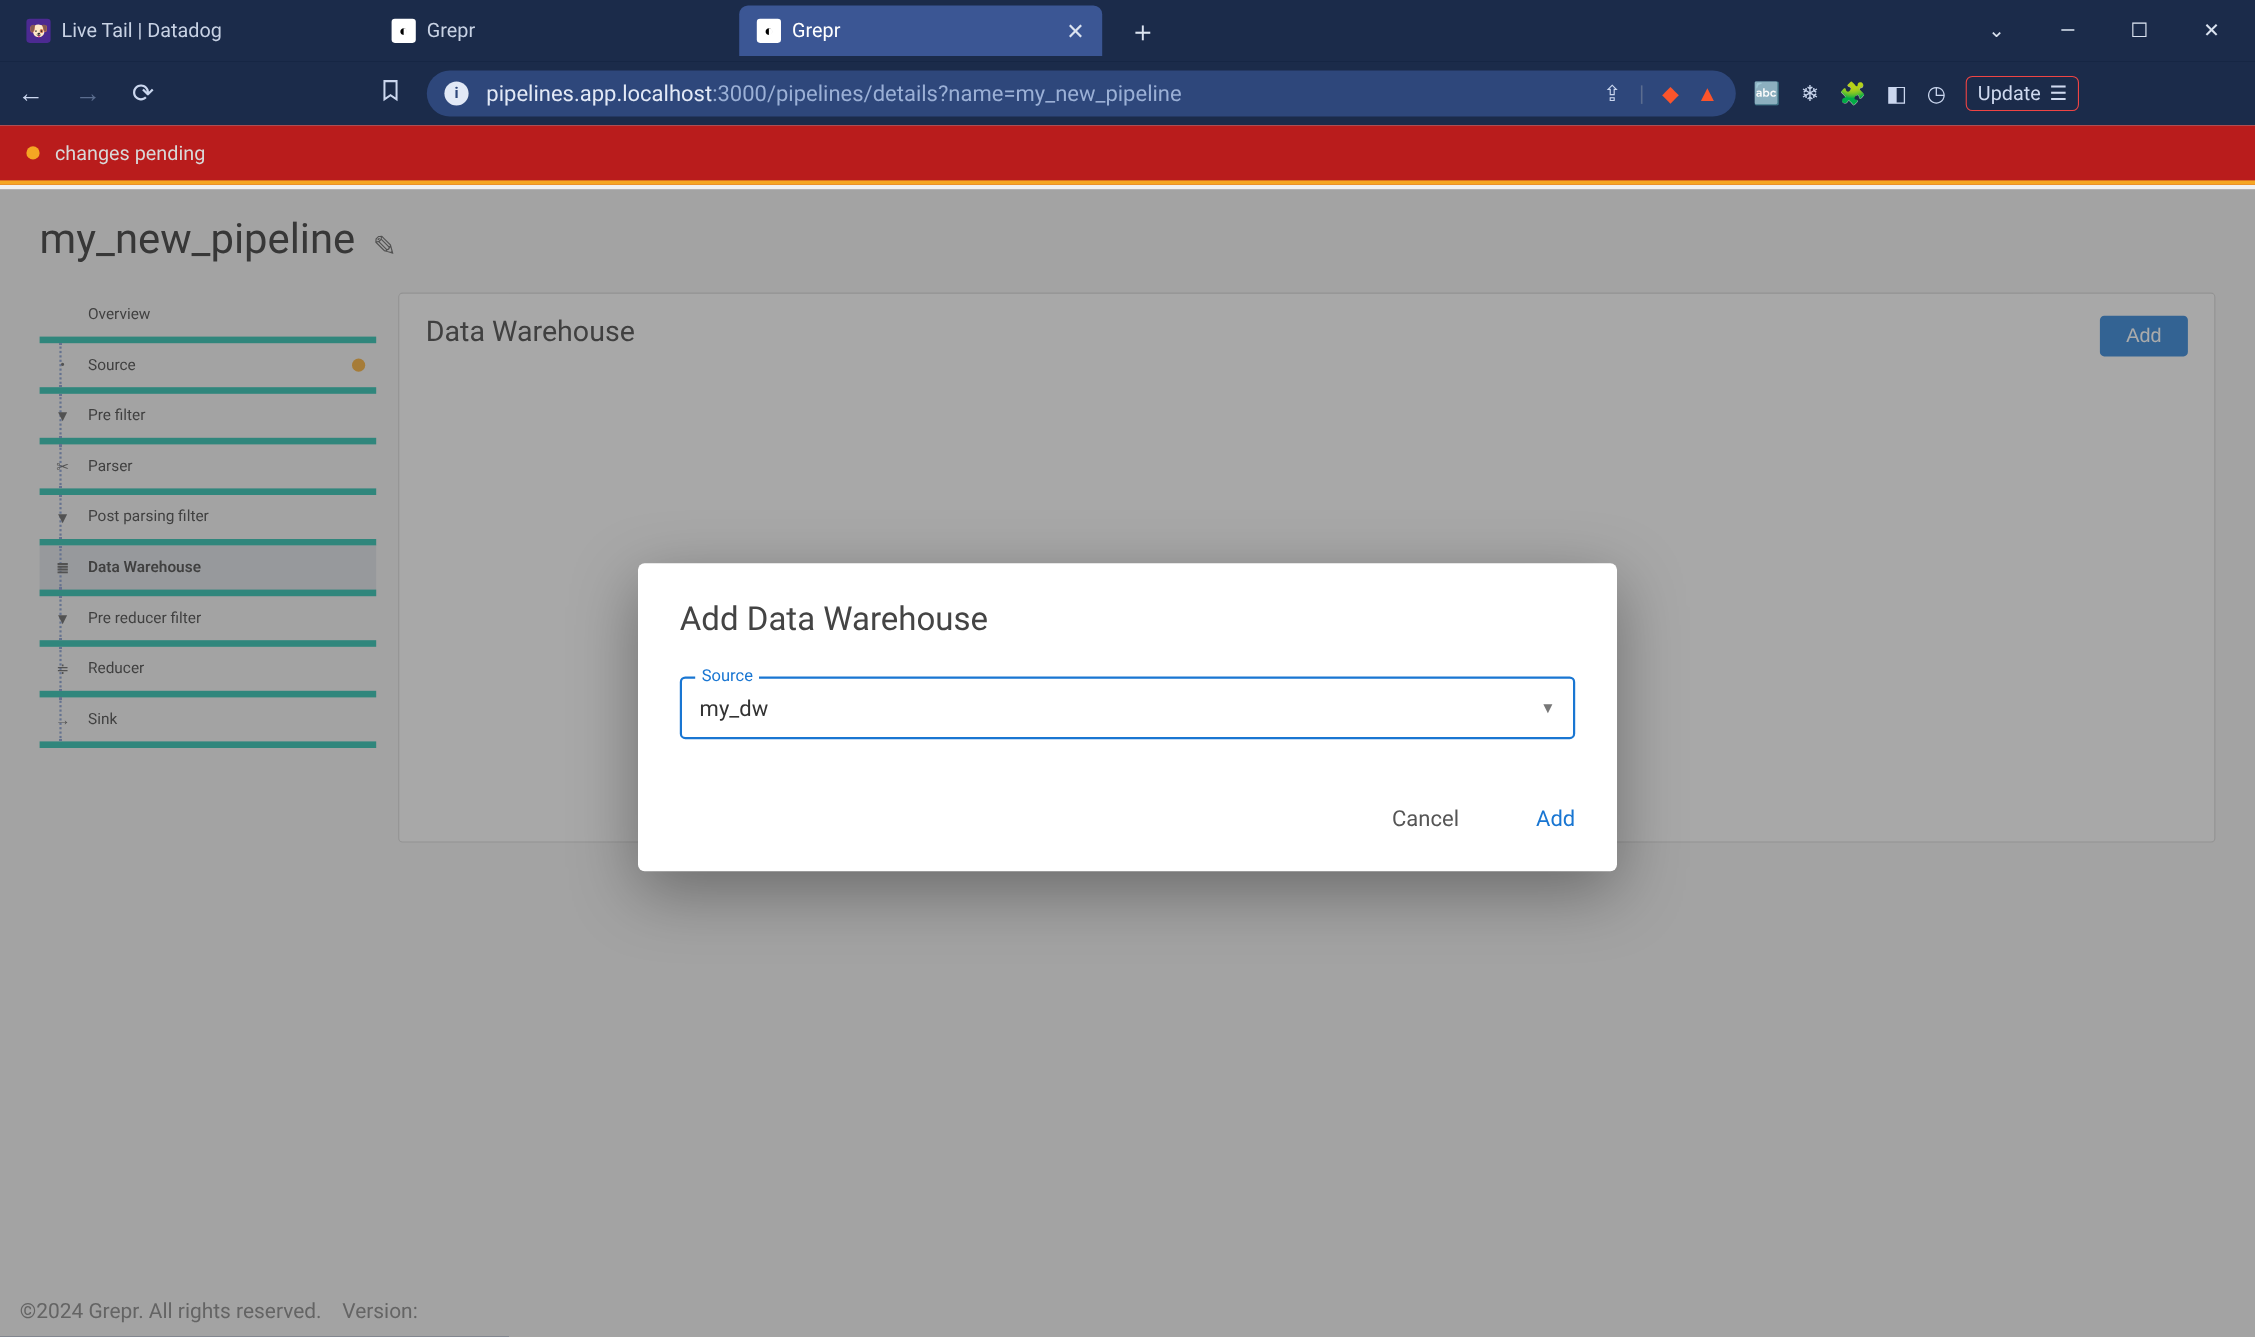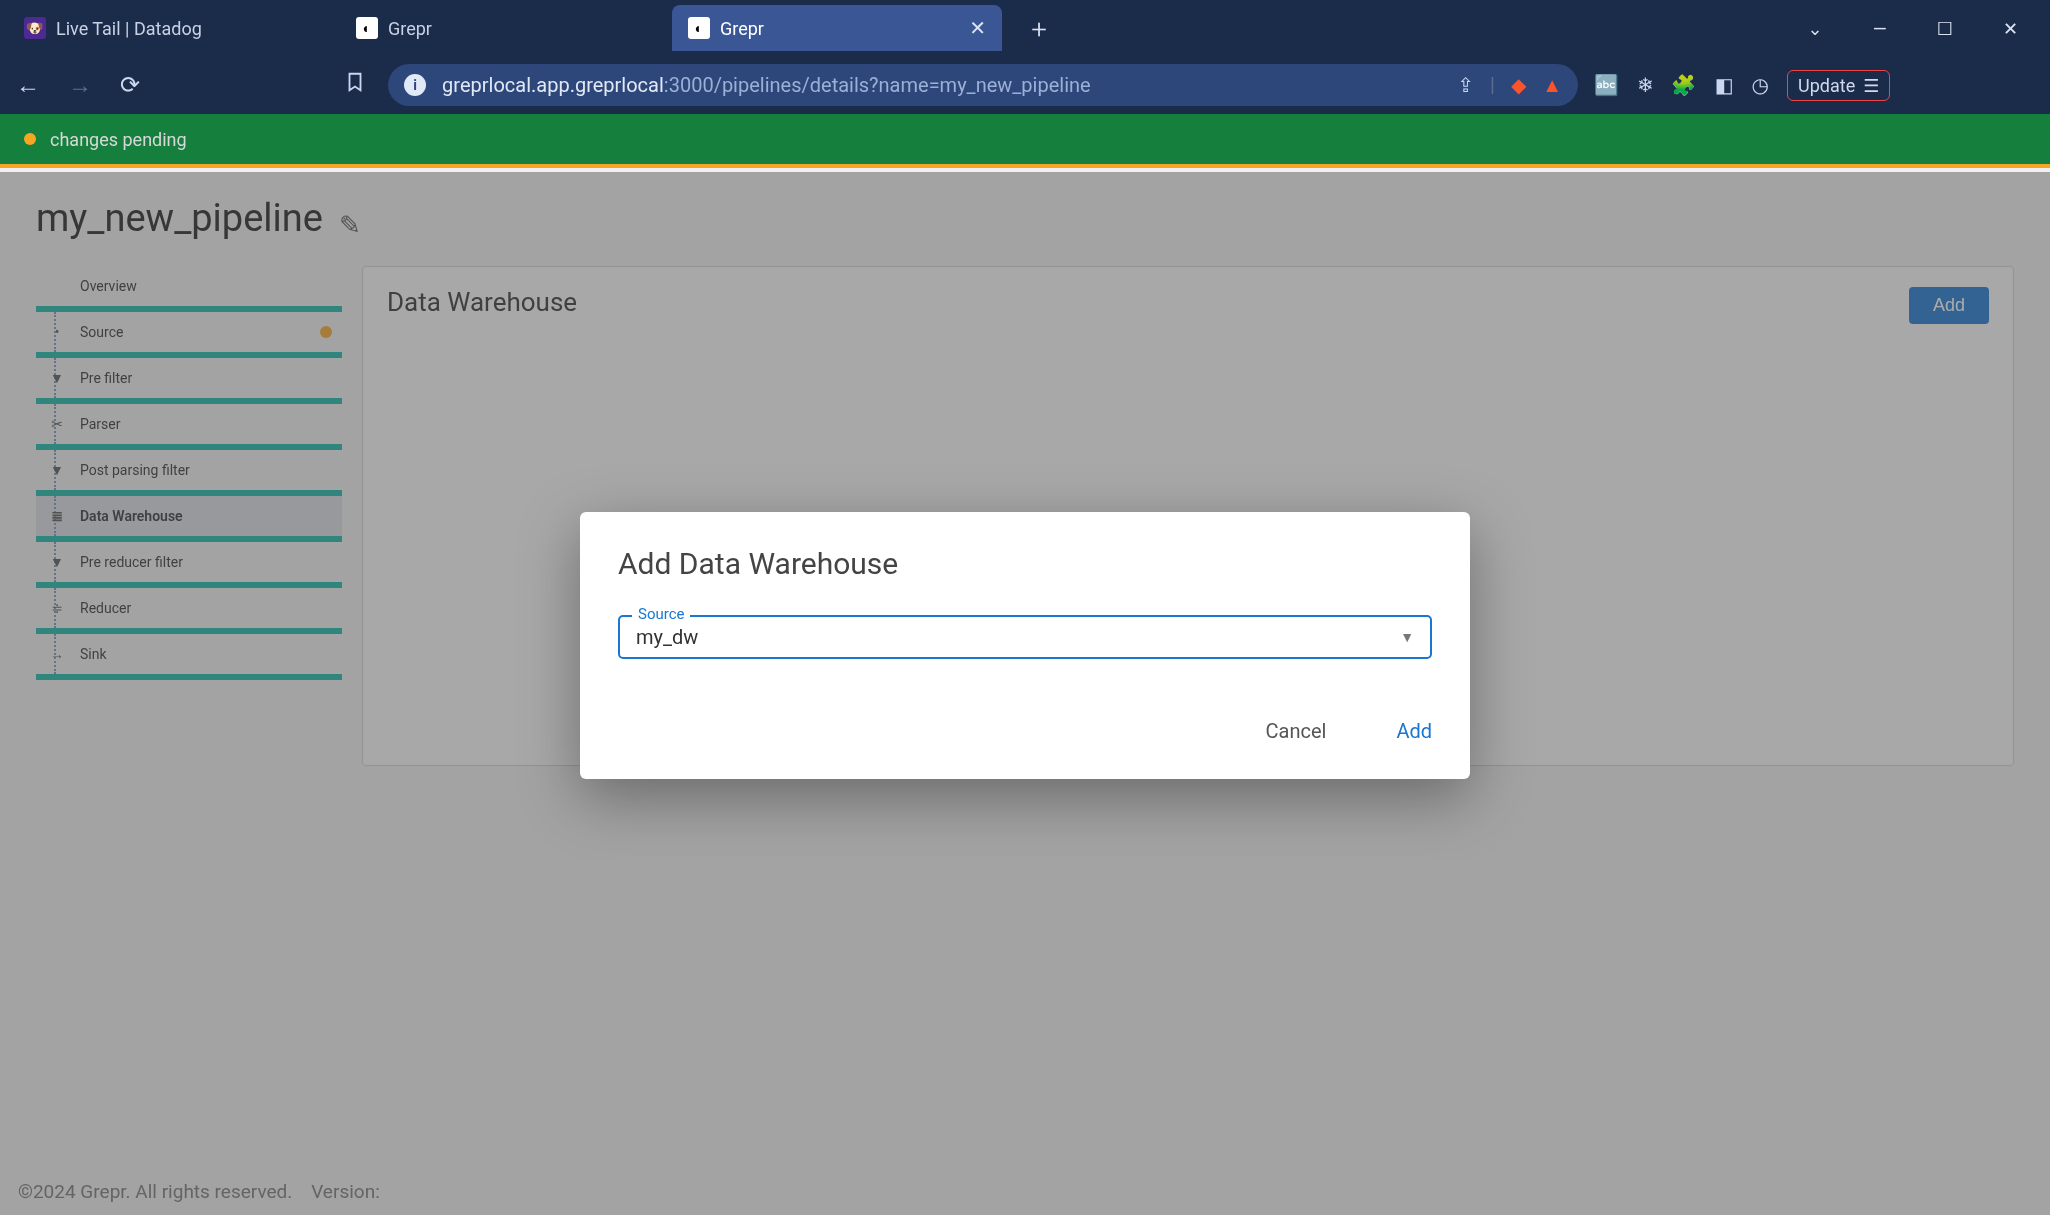--- a/index.html
+++ b/index.html
@@ -118,21 +118,21 @@
   }
 
   
   .app {
     position: absolute;
     top: 114px; left: 0; right: 0; bottom: 0;
     background: #f0f0f0;
   }
   .changesbar {
     height: 54px;
-    background: #15803d;
+    background: #b91c1c;
     display:flex;
     align-items:center;
     padding: 0 24px;
     gap: 14px;
     color:#d8d8d8;
     font-size: 18px;
     border-bottom: 4px solid #f5a623;
   }
   .changesbar .dot { width:12px; height:12px; border-radius:50%; background:#f5a623; }
   .changes-actions { position:absolute; left:50%; transform:translateX(-50%); display:flex; gap:12px; }
@@ -267,21 +267,21 @@
     left:14px;
     background:#fff;
     padding:0 6px;
     font-size:15px;
     color:#1976d2;
   }
   .select {
     width:100%;
     border:2px solid #1976d2;
     border-radius:5px;
-    height:44px;
+    height:57px;
     display:flex;
     align-items:center;
     padding:0 16px;
     font-size:20px;
     color:#333;
     justify-content:space-between;
     cursor:pointer;
   }
   .select .caret { color:#777; font-size:14px; }
   .modal-actions {
@@ -333,21 +333,21 @@
     <span class="navbtn">⟳</span>
     <span style="width:160px;"></span>
     <span class="navbtn">
       <svg width="22" height="22" viewBox="0 0 24 24" fill="none" stroke="#cbd7ef" stroke-width="2">
           <path d="M6 3h12v18l-6-4-6 4z"></path>
         </svg>
     </span>
     <div class="urlbar">
       <span class="info">i</span>
       <span class="urltext">
-        <span>greprlocal.app.greprlocal</span><span class="dim">:3000/pipelines/details?name=my_new_pipeline</span>
+        <span>pipelines.app.localhost</span><span class="dim">:3000/pipelines/details?name=my_new_pipeline</span>
       </span>
       <span style="color:#cbd7ef;">⇪</span>
       <span style="color:#5b6d8f;">|</span>
       <span style="color:#fb542b;">◆</span>
       <span style="color:#fb542b;">▲</span>
     </div>
     <div class="righticons">
       <span>🔤</span>
       <span>❄</span>
       <span>🧩</span>

